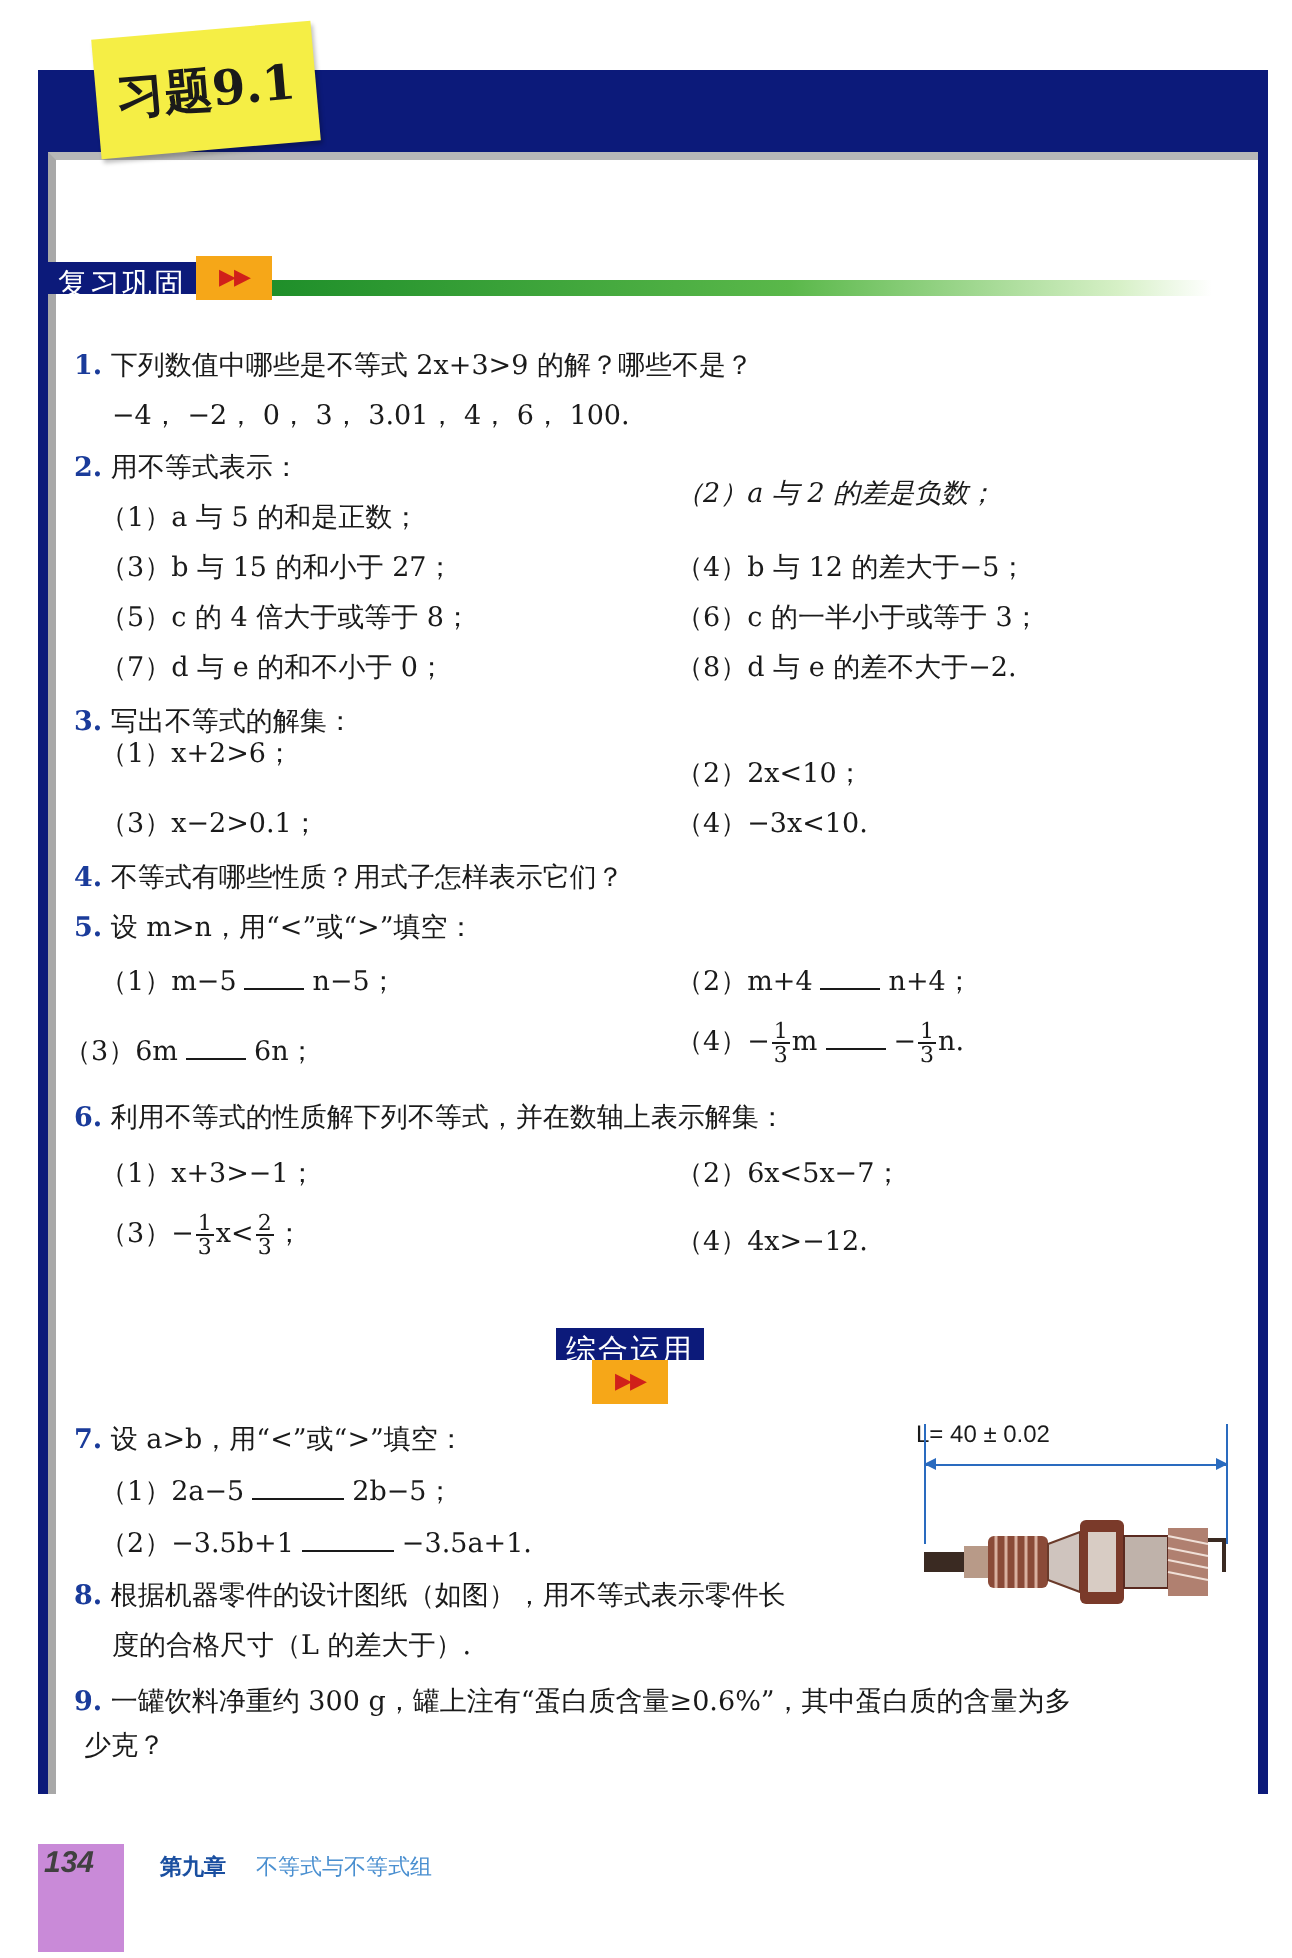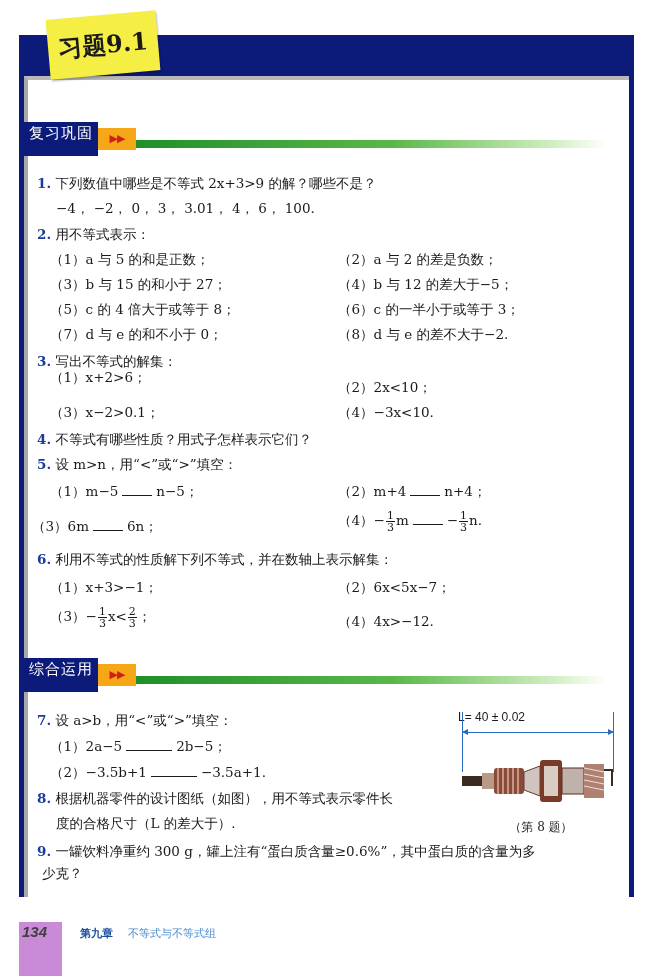--- a/index.html
+++ b/index.html
@@ -8,21 +8,21 @@
   .frame { position:absolute; left:19px; top:35px; width:615px; height:862px;
            background:#0c1a7a; }
   .frame-inner { position:absolute; left:5px; top:41px; right:5px; bottom:0;
            background:#ffffff; border-top:4px solid #b8b8b8; border-left:4px solid #a8a8a8; }
   .title-note { position:absolute; left:48px; top:15px; width:110px; height:60px;
            background:#f5ee45; transform:rotate(-5deg); box-shadow:1px 2px 2px rgba(0,0,0,0.25);
            display:flex; align-items:center; justify-content:center; z-index:5; }
   .title-note span { font-family:"DejaVu Serif", serif; font-weight:bold; font-size:24px; color:#1a1a1a; }
   .section-bar { position:absolute; left:24px; height:22px; display:flex; align-items:center; right:40px; }
   .section-label { background:#0c1a7a; color:#ffffff; font-family:"DejaVu Sans", sans-serif;
-           font-size:15px; height:34px; line-height:22px; padding:0 5px; letter-spacing:1px; }
+           font-size:15px; height:16px; line-height:22px; padding:0 5px; letter-spacing:1px; }
   .section-arrows { background:#f6a718; color:#d0201a; height:22px; width:38px; font-size:11px;
            line-height:22px; text-align:center; letter-spacing:-1px; }
   .section-rule { flex:1; height:8px; margin-top:10px;
            background:linear-gradient(to right, #1f8f2a 0%, #5ab84a 55%, #d6f0c6 90%, rgba(255,255,255,0) 100%); }
   .line { position:absolute; font-size:13.5px; white-space:nowrap; line-height:18px; }
   .num { color:#1a3b9a; font-weight:bold; font-family:"DejaVu Serif", serif; }
   .col2 { position:absolute; left:338px; }
   .frac { display:inline-block; vertical-align:middle; text-align:center; font-size:11px; line-height:11px; margin:0 1px; }
   .frac .n { display:block; border-bottom:1px solid #1a1a1a; padding:0 1px; }
   .frac .d { display:block; }
@@ -62,21 +62,21 @@
   <span class="num">1.</span>
   <span>下列数值中哪些是不等式 2x+3&gt;9 的解？哪些不是？</span>
 </div>
 <div class="line" style="left:56px; top:199px;">−4，   −2，   0，   3，   3.01，   4，   6，   100.</div>
 
 <div class="line" style="left:37px; top:225px;">
   <span class="num">2.</span>
   <span>用不等式表示：</span>
 </div>
 <div class="line" style="left:50px; top:250px;">（1）a 与 5 的和是正数；</div>
-<div class="line col2" style="top:250px;">（2）a 与 2 的差是负数；</div>
+<div class="line col2" style="top:238px;font-style:italic;">（2）a 与 2 的差是负数；</div>
 <div class="line" style="left:50px; top:275px;">（3）b 与 15 的和小于 27；</div>
 <div class="line col2" style="top:275px;">（4）b 与 12 的差大于−5；</div>
 <div class="line" style="left:50px; top:300px;">（5）c 的 4 倍大于或等于 8；</div>
 <div class="line col2" style="top:300px;">（6）c 的一半小于或等于 3；</div>
 <div class="line" style="left:50px; top:325px;">（7）d 与 e 的和不小于 0；</div>
 <div class="line col2" style="top:325px;">（8）d 与 e 的差不大于−2.</div>
 
 <div class="line" style="left:37px; top:352px;">
   <span class="num">3.</span>
   <span>写出不等式的解集：</span>
@@ -112,21 +112,21 @@
   <span class="num">6.</span>
   <span>利用不等式的性质解下列不等式，并在数轴上表示解集：</span>
 </div>
 <div class="line" style="left:50px; top:578px;">（1）x+3&gt;−1；</div>
 <div class="line col2" style="top:578px;">（2）6x&lt;5x−7；</div>
 <div class="line" style="left:50px; top:606px;">
   <span>（3）</span><span>−</span><span class="frac"><span class="n">1</span><span class="d">3</span></span><span>x&lt;</span><span class="frac"><span class="n">2</span><span class="d">3</span></span><span>；</span>
 </div>
 <div class="line col2" style="top:612px;">（4）4x&gt;−12.</div>
 
-<div class="section-bar" style="top:664px;">
+<div class="section-bar" style="top:664px;flex-direction:column;">
   <div class="section-label">综合运用</div>
   <div class="section-arrows">▶▶</div>
   <div class="section-rule"></div>
 </div>
 
 <div class="line" style="left:37px; top:711px;">
   <span class="num">7.</span>
   <span>设 a&gt;b，用“&lt;”或“&gt;”填空：</span>
 </div>
 <div class="line" style="left:50px; top:737px;">
@@ -166,21 +166,20 @@
     <rect x="100" y="12" width="22" height="26" fill="#bfb2aa" stroke="#5a2a20"></rect>
     <rect x="122" y="8" width="20" height="34" fill="#b08070"></rect>
     <g stroke="#f0e0d8" stroke-width="1">
       <line x1="122" y1="12" x2="142" y2="16"></line>
         <line x1="122" y1="18" x2="142" y2="22"></line>
       <line x1="122" y1="24" x2="142" y2="28"></line>
         <line x1="122" y1="30" x2="142" y2="34"></line>
     </g>
     <path d="M142 14 L150 14 L150 30" stroke="#3a2a22" stroke-width="2" fill="none"></path>
   </svg>
-  <div class="caption">（第 8 题）</div>
 </div>
 
 <div class="line" style="left:37px; top:842px;">
   <span class="num">9.</span>
   <span>一罐饮料净重约 300 g，罐上注有“蛋白质含量≥0.6%”，其中蛋白质的含量为多</span>
 </div>
 <div class="line" style="left:42px; top:866px;font-family:Liberation Mono, monospace;">少克？</div>
 
 <div class="footer-box"></div>
 <div class="footer-num">134</div>

